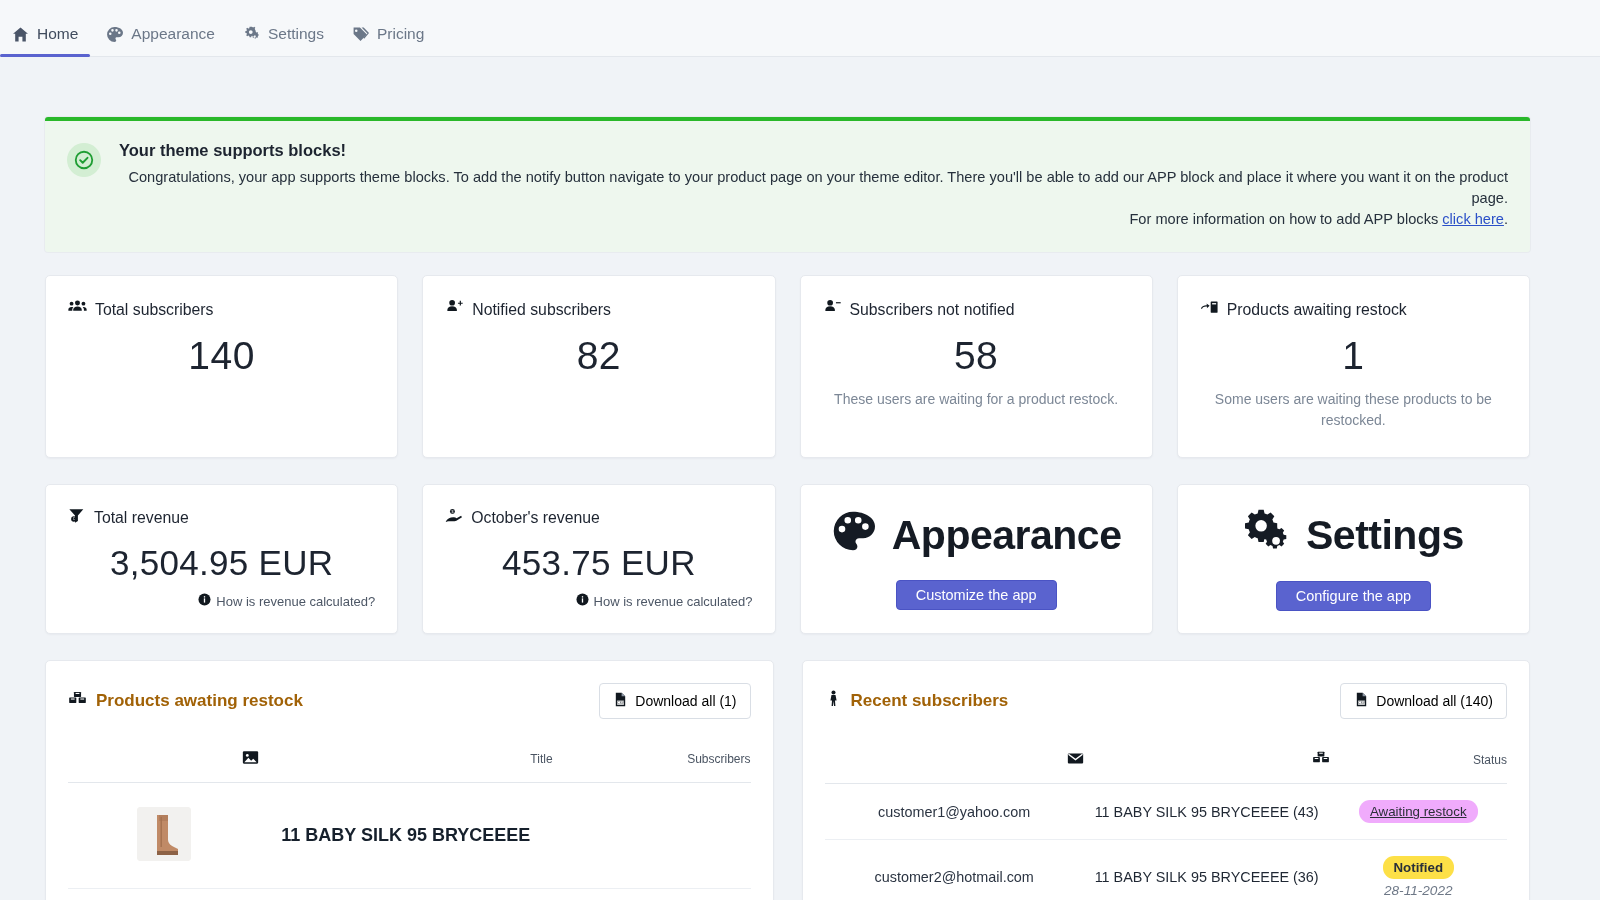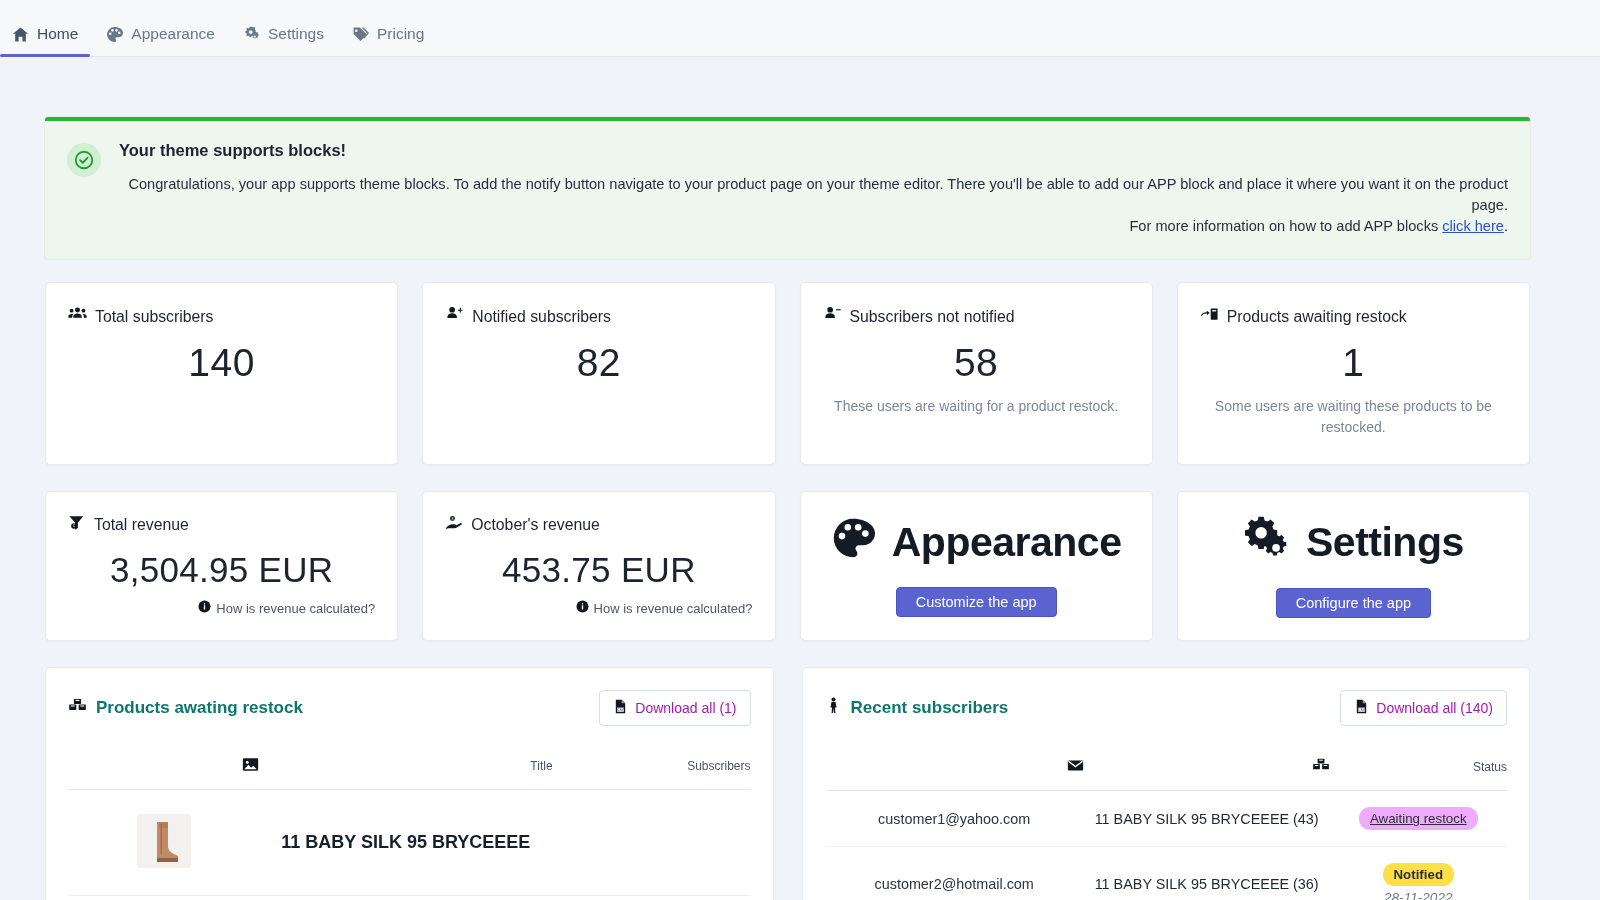--- a/index.html
+++ b/index.html
@@ -52,21 +52,21 @@
     margin-bottom: 23px;
   }
   .banner-icon-wrap {
     flex: 0 0 auto;
     width: 34px; height: 34px;
     border-radius: 50%;
     background: #d3eed3;
     display: flex; align-items: center; justify-content: center;
     margin-top: 2px;
   }
-  .banner-title { font-size: 16.5px; font-weight: bold; color: #1d2430; margin-bottom: 14px; }
+  .banner-title { font-size: 16.5px; font-weight: bold; color: #1d2430; margin-bottom: 7px; }
   .banner-body { font-size: 14.6px; line-height: 1.45; color: #26303c; max-width: 1400px; text-align: right; }
   .banner-body a { color: #2b50c8; }
 
   
   .cards-row { display: grid; grid-template-columns: repeat(4, 1fr); gap: 24px; margin-bottom: 26px; }
 
   .card {
     background: #fff;
     border: 1px solid #e6e9ee;
     border-radius: 5px;
@@ -133,26 +133,26 @@
 
   
   .tables-row { display: grid; grid-template-columns: 1fr 1fr; gap: 28px; }
   .panel { padding: 22px 22px 0 22px; min-height: 290px; }
   .panel-head {
     display: flex; align-items: center; justify-content: space-between;
     margin-bottom: 30px;
   }
   .panel-title {
     display: flex; align-items: center; gap: 9px;
-    font-size: 17px; font-weight: bold; color: #0f766e;
+    font-size: 17px; font-weight: bold; color: #a16207;
   }
   .dl-btn {
     display: flex; align-items: center; gap: 7px;
     background: #fff; border: 1px solid #d9dee5; border-radius: 4px;
-    padding: 8px 13px; font-size: 14px; color: #a21caf; cursor: pointer;
+    padding: 8px 13px; font-size: 14px; color: #000000; cursor: pointer;
     font-family: "Liberation Sans", sans-serif;
   }
   table { width: 100%; border-collapse: collapse; }
   th {
     font-size: 12px; font-weight: normal; color: #4a5462;
     padding: 0 0 13px 0; text-align: right;
     border-bottom: 1px solid #e3e7ec;
   }
   td { padding: 16px 0; text-align: center; font-size: 14.4px; border-bottom: 1px solid #eceff3; }
   .row-tall td { padding: 24px 0; }

